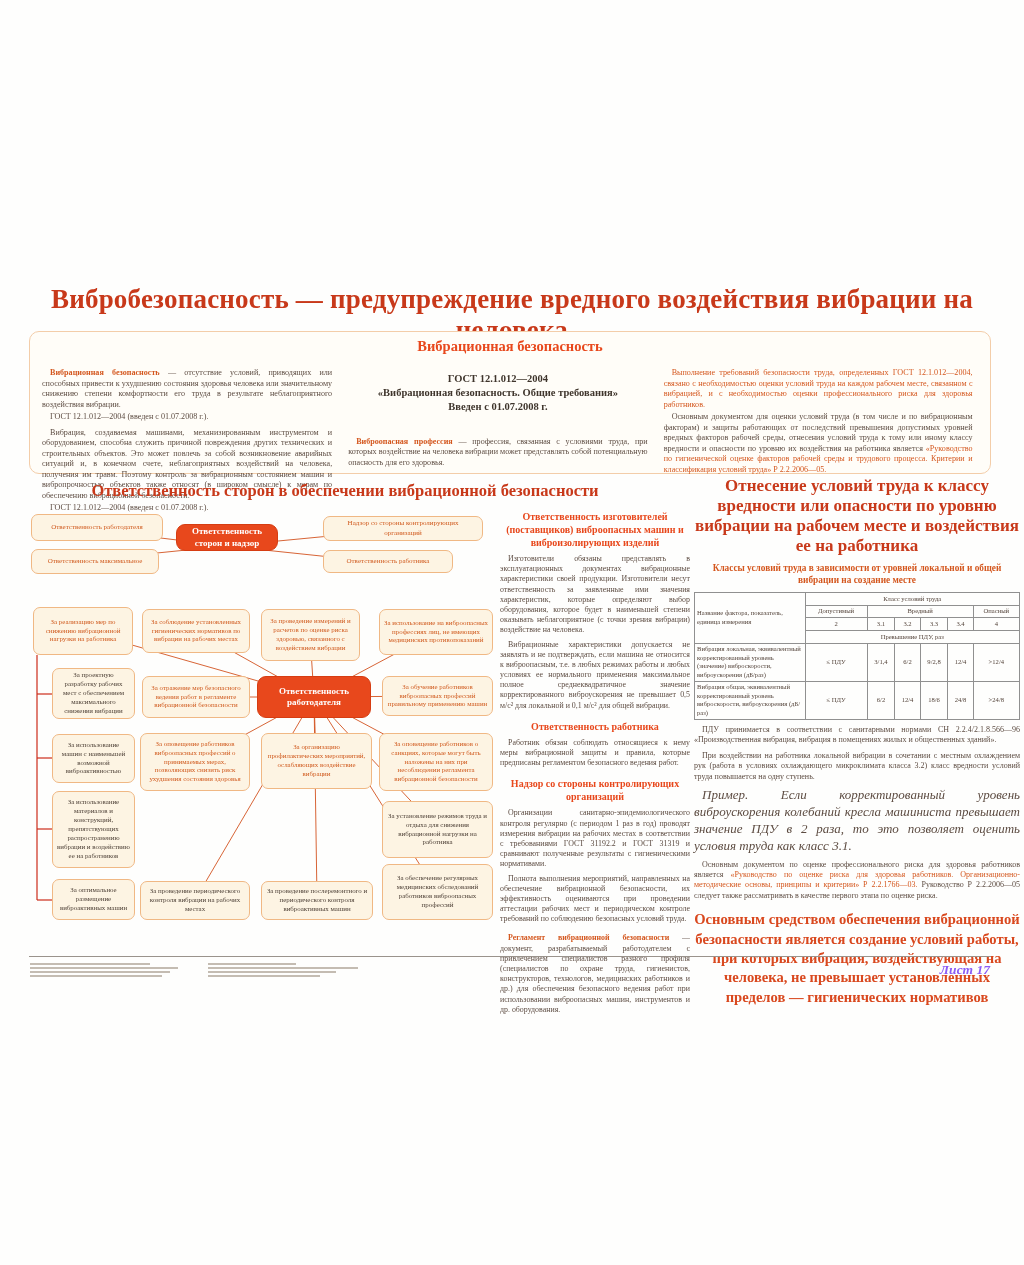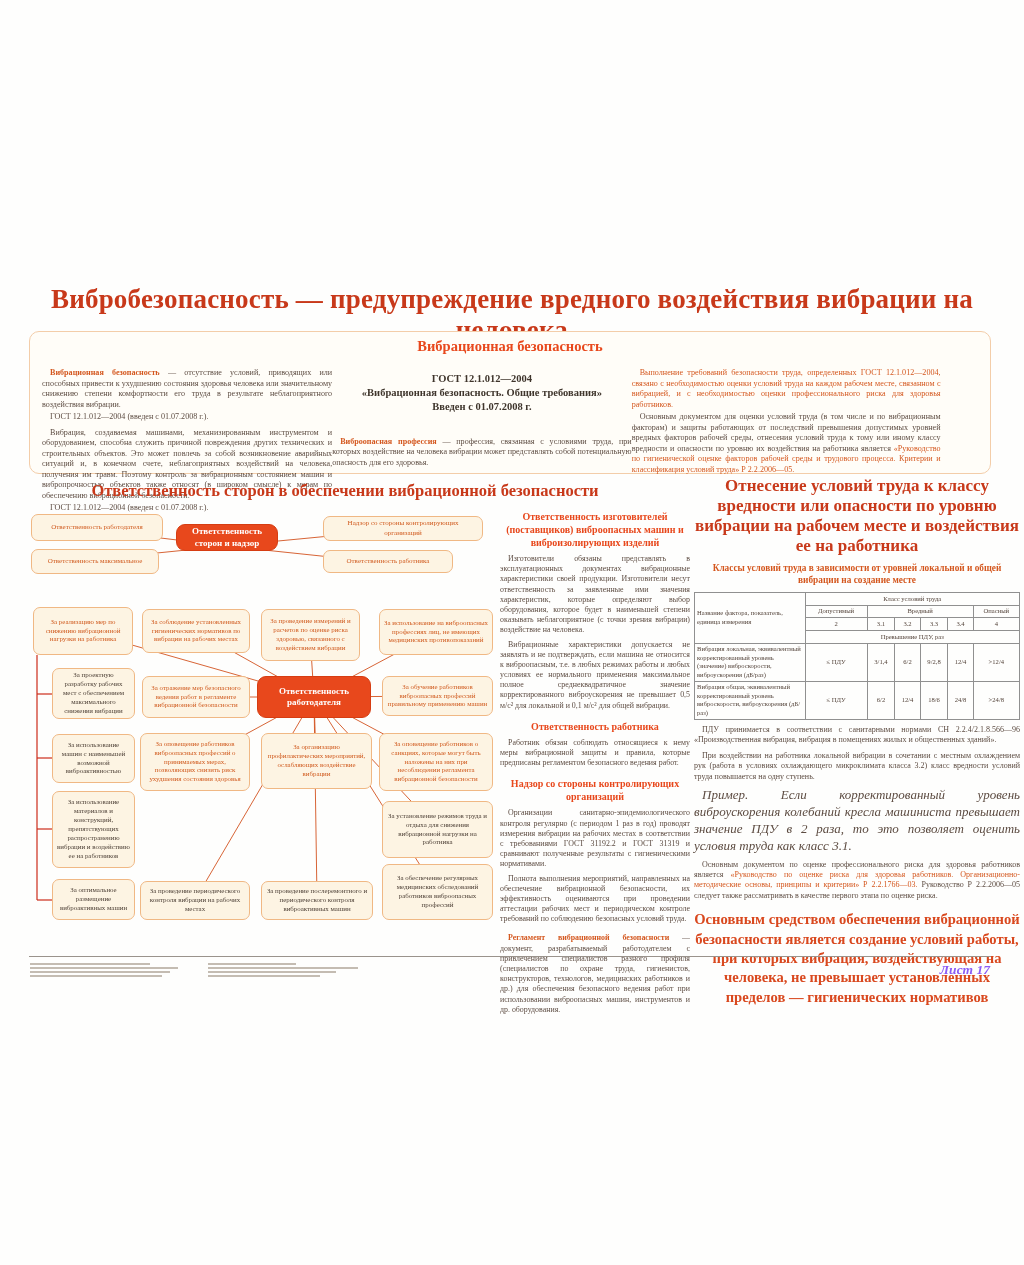--- a/index.html
+++ b/index.html
@@ -19,21 +19,21 @@
 
   
   .intro-panel{
     top:331px;left:29px;width:962px;height:143px;
     border:1px solid #f3cda9;border-radius:10px;background:#fffdf8;
     padding:5px 12px 4px 12px;
   }
   .intro-title{
     text-align:center;font-size:14.5px;font-weight:bold;color:#e8481c;margin:1px 0 4px 0;
   }
-  .intro-cols{display:flex;margin-top:13px;}
+  .intro-cols{display:flex;gap:16px;margin-top:13px;}
   .icol{font-size:8.1px;line-height:1.3;color:#5d4c42;text-align:justify;}
   .icol-left{width:31%;}
   .icol-center{width:32%;}
   .icol-right{width:33%;}
   .icol p{margin:0 0 2px 0;text-indent:8px;}
   .lead-orange{color:#d4571e;font-weight:bold;}
   .gost-ref{text-indent:8px;margin-bottom:5px;}
   .gost-block{
     text-align:center;font-weight:bold;color:#3f352c;font-size:10.5px;line-height:1.35;margin-top:4px;
   }

